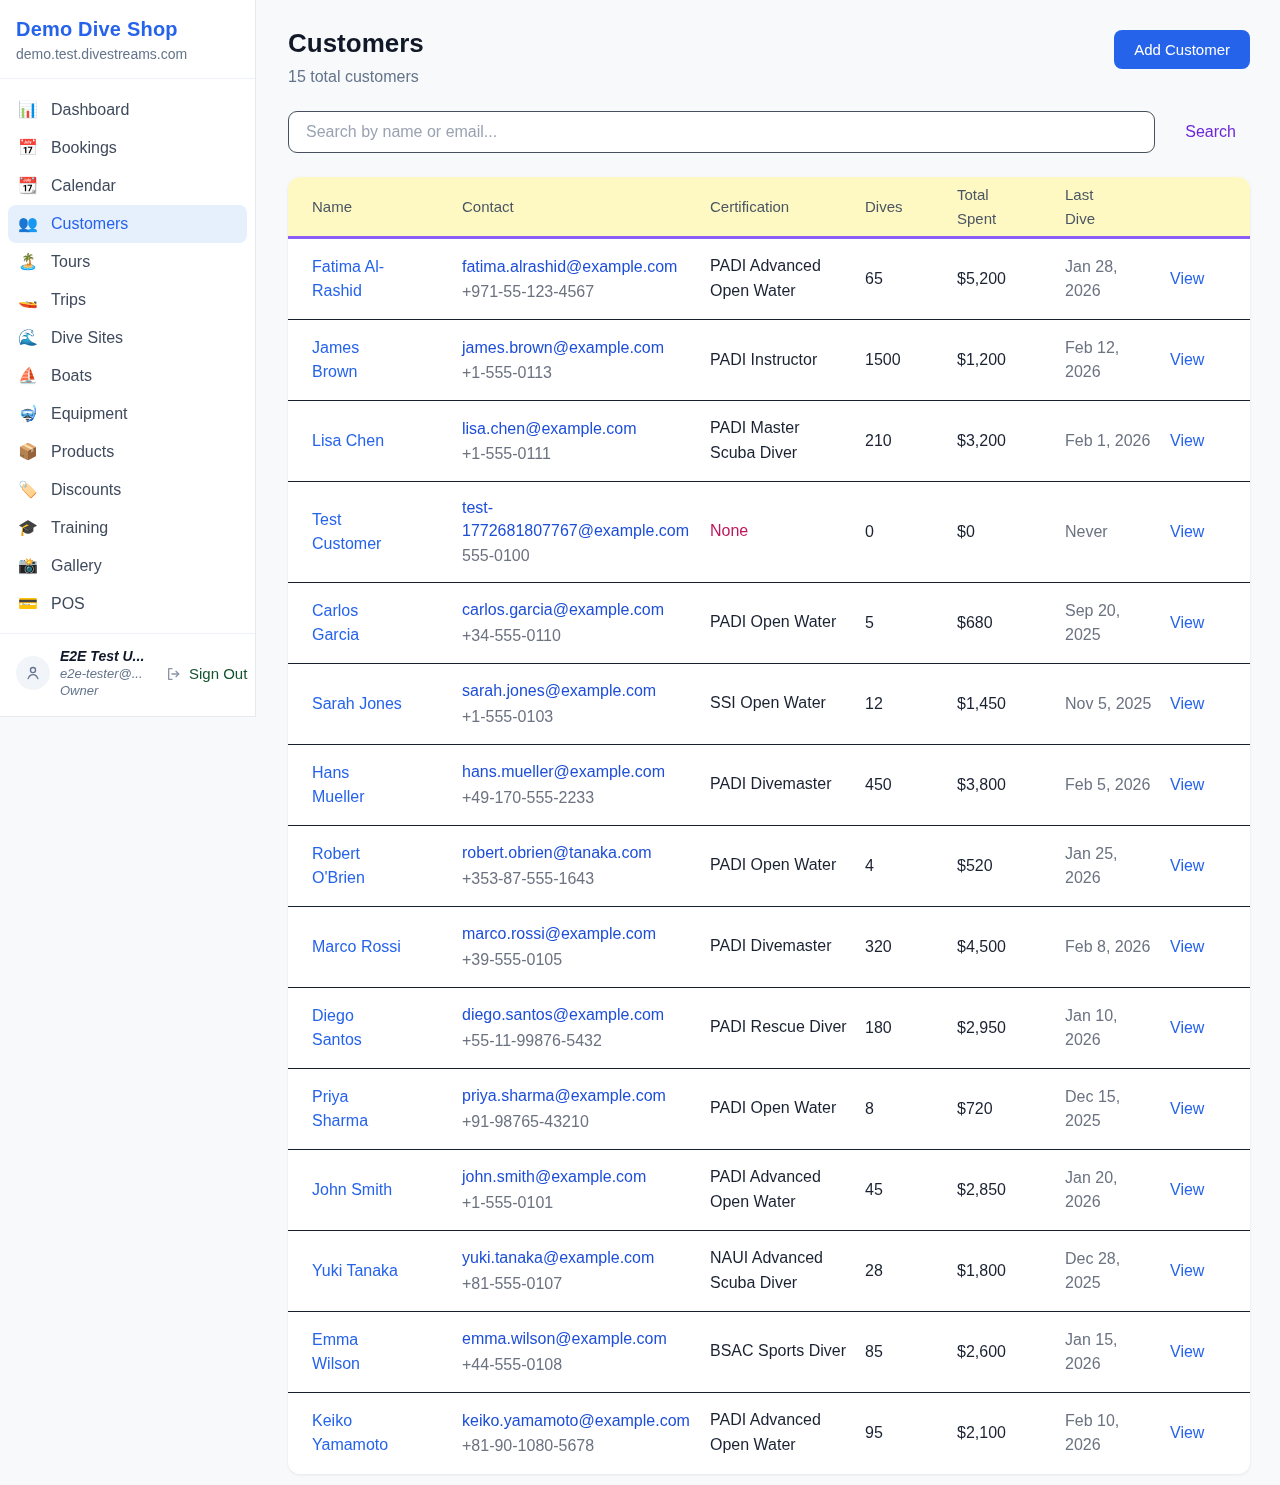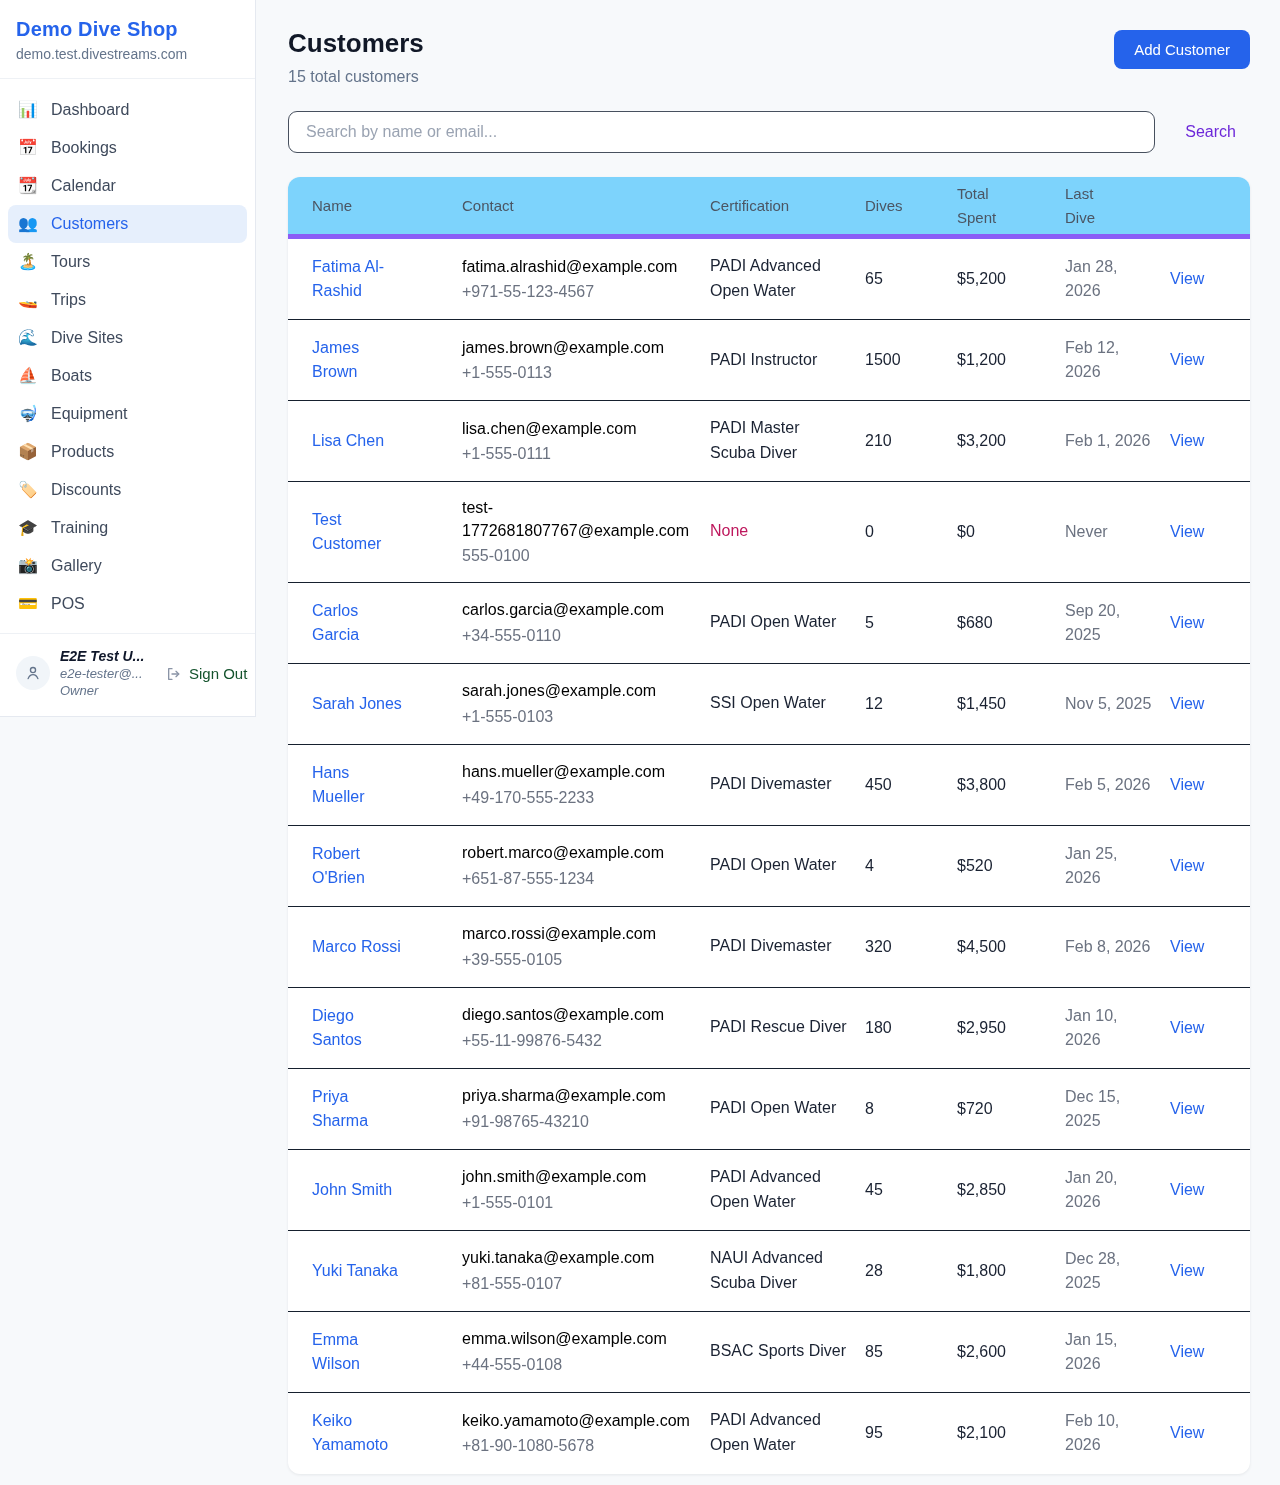--- a/index.html
+++ b/index.html
@@ -80,33 +80,33 @@
     margin-top: 24px; background: #ffffff; border-radius: 12px;
     overflow: hidden; box-shadow: 0 1px 3px rgba(15,23,42,0.08);
   }
   .tgrid {
     display: grid;
     grid-template-columns: 150px 248px 155px 92px 108px 105px 1fr;
     align-items: center;
     padding: 0 24px;
   }
   .thead {
-    background: #7dd3fc; min-height: 62px;
-    border-bottom: 5px solid #8b5cf6;
+    background: #fef9c3; min-height: 62px;
+    border-bottom: 3px solid #8b5cf6;
   }
   .th {
     font-size: 15px; color: #4b5563; padding-right: 16px;
     white-space: pre-line; line-height: 1.55;
   }
   .trow { min-height: 81px; border-bottom: 1px solid #16202e; padding-top: 14px; padding-bottom: 14px; }
   .trow:last-child { border-bottom: none; }
   .cell { padding-right: 16px; font-size: 16px; line-height: 1.45; }
   .cell-name { padding-right: 56px; }
   .name-link { color: #2563eb; text-decoration: none; font-weight: 500; line-height: 1.5; display: inline-block; }
-  .email { color: #000000; }
+  .email { color: #1d4ed8; }
   .phone { color: #6b7280; margin-top: 2px; }
   .cert { color: #1a2232; line-height: 1.55; }
   .cert.muted { color: #be185d; }
   .dives, .spent { color: #1a2232; }
   .lastdive { color: #6b7280; line-height: 1.5; }
   .view-link { color: #2563eb; text-decoration: none; font-size: 16px; }
 </style>
 </head>
 <body>
 
@@ -319,22 +319,22 @@
               <div class="cert">PADI Divemaster</div>
             </div>
             <div class="cell dives">450</div>
             <div class="cell spent">$3,800</div>
             <div class="cell lastdive">Feb 5, 2026</div>
             <div class="cell" style="padding-right: 0px;"><a class="view-link">View</a></div>
           </div>
           <div class="tgrid trow">
             <div class="cell cell-name"><a class="name-link">Robert O'Brien</a></div>
             <div class="cell">
-              <div class="email">robert.marco@example.com</div>
-              <div class="phone">+651-87-555-1234</div>
+              <div class="email">robert.obrien@tanaka.com</div>
+              <div class="phone">+353-87-555-1643</div>
             </div>
             <div class="cell">
               <div class="cert">PADI Open Water</div>
             </div>
             <div class="cell dives">4</div>
             <div class="cell spent">$520</div>
             <div class="cell lastdive">Jan 25, 2026</div>
             <div class="cell" style="padding-right: 0px;"><a class="view-link">View</a></div>
           </div>
           <div class="tgrid trow">

